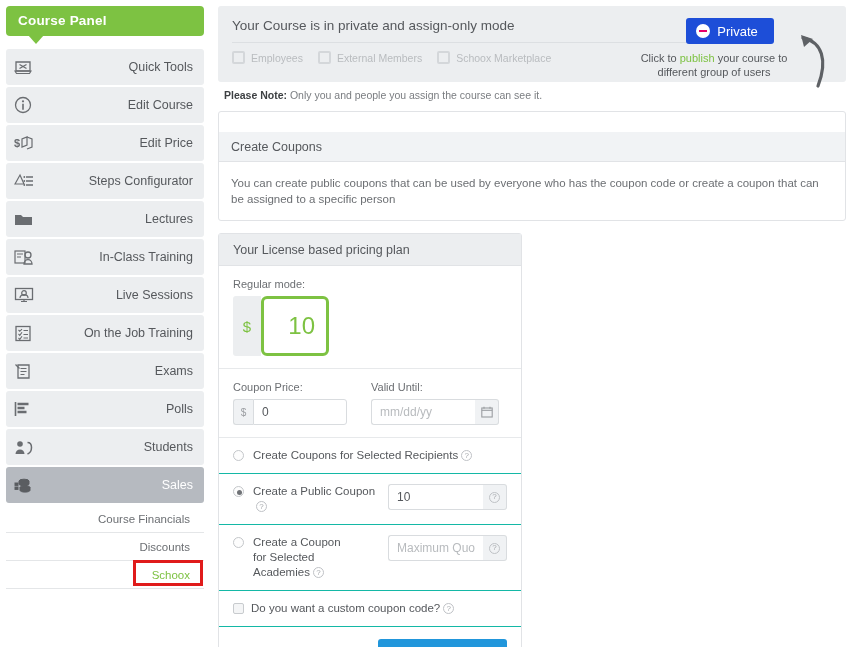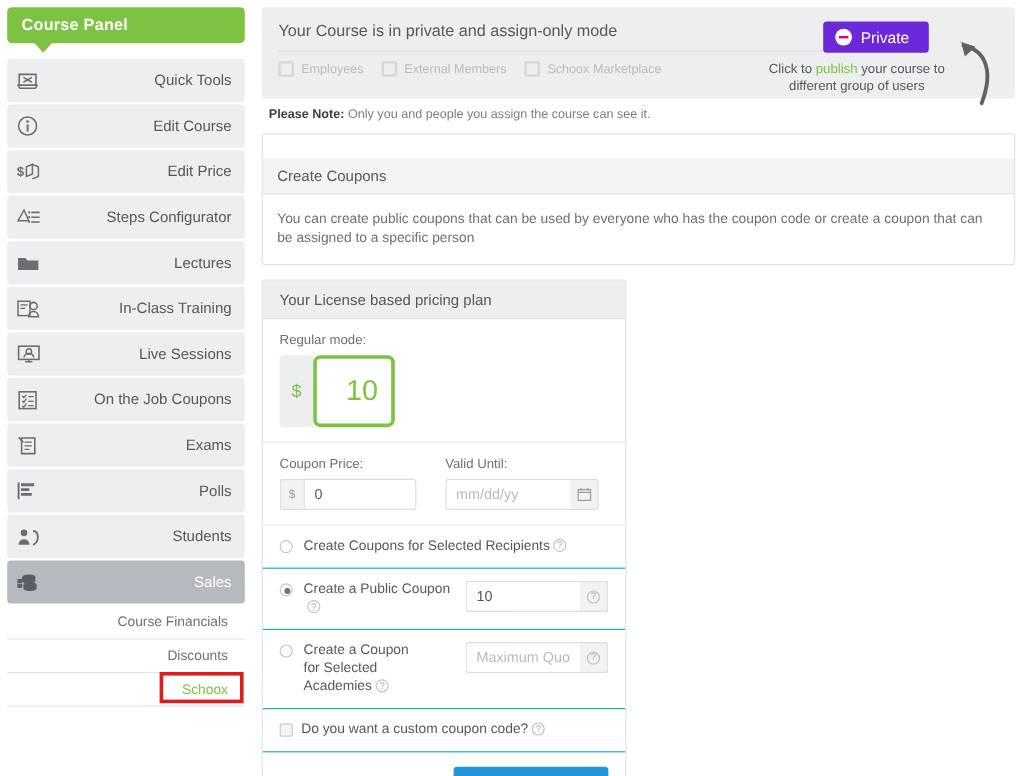--- a/index.html
+++ b/index.html
@@ -110,21 +110,21 @@
     border-radius: 2px;
   }
   .chk .cl { font-size: 10.5px; color: #b9bcbf; }
 
   .privacy-right {
     position: absolute; right: 14px; top: 12px;
     width: 210px; text-align: center;
   }
   .private-btn {
     display: inline-flex; align-items: center; gap: 7px;
-    background: #6d28d9;
+    background: #1d4ed8;
     color: #ffffff;
     border-radius: 3px;
     height: 26px;
     padding: 0 16px 0 10px;
     font-size: 13px;
     cursor: pointer;
     margin-left: 6px;
   }
   .no-ico {
     width: 14px; height: 14px; border-radius: 50%;
@@ -353,21 +353,21 @@
       </div>
 
       <div class="nav-item">
         <span class="ico">
           <svg width="18" height="17" viewBox="0 0 18 17">
               <rect x="2" y="1.5" width="14" height="14" fill="none" stroke="#6a6d71" stroke-width="1.3"></rect>
               <path d="M4.5 5l1.3 1.3L8 4.2M4.5 9l1.3 1.3L8 7.2M4.5 13l1.3 1.3L8 11.2" fill="none" stroke="#6a6d71" stroke-width="1.1"></path>
               <path d="M9.5 5.5h4.5M9.5 9.5h4.5M9.5 13h4.5" stroke="#6a6d71" stroke-width="1.1"></path>
             </svg>
         </span>
-        <span class="lbl">On the Job Coupons</span>
+        <span class="lbl">On the Job Training</span>
       </div>
 
       <div class="nav-item">
         <span class="ico">
           <svg width="19" height="17" viewBox="0 0 19 17">
               <path d="M4 2h11v13H4z" fill="none" stroke="#6a6d71" stroke-width="1.3"></path>
               <path d="M6.5 5.5h6M6.5 8.5h6M6.5 11.5h4" stroke="#6a6d71" stroke-width="1.1"></path>
               <path d="M1.5 1.5l4 4" stroke="#6a6d71" stroke-width="1.3"></path>
             </svg>
         </span>

